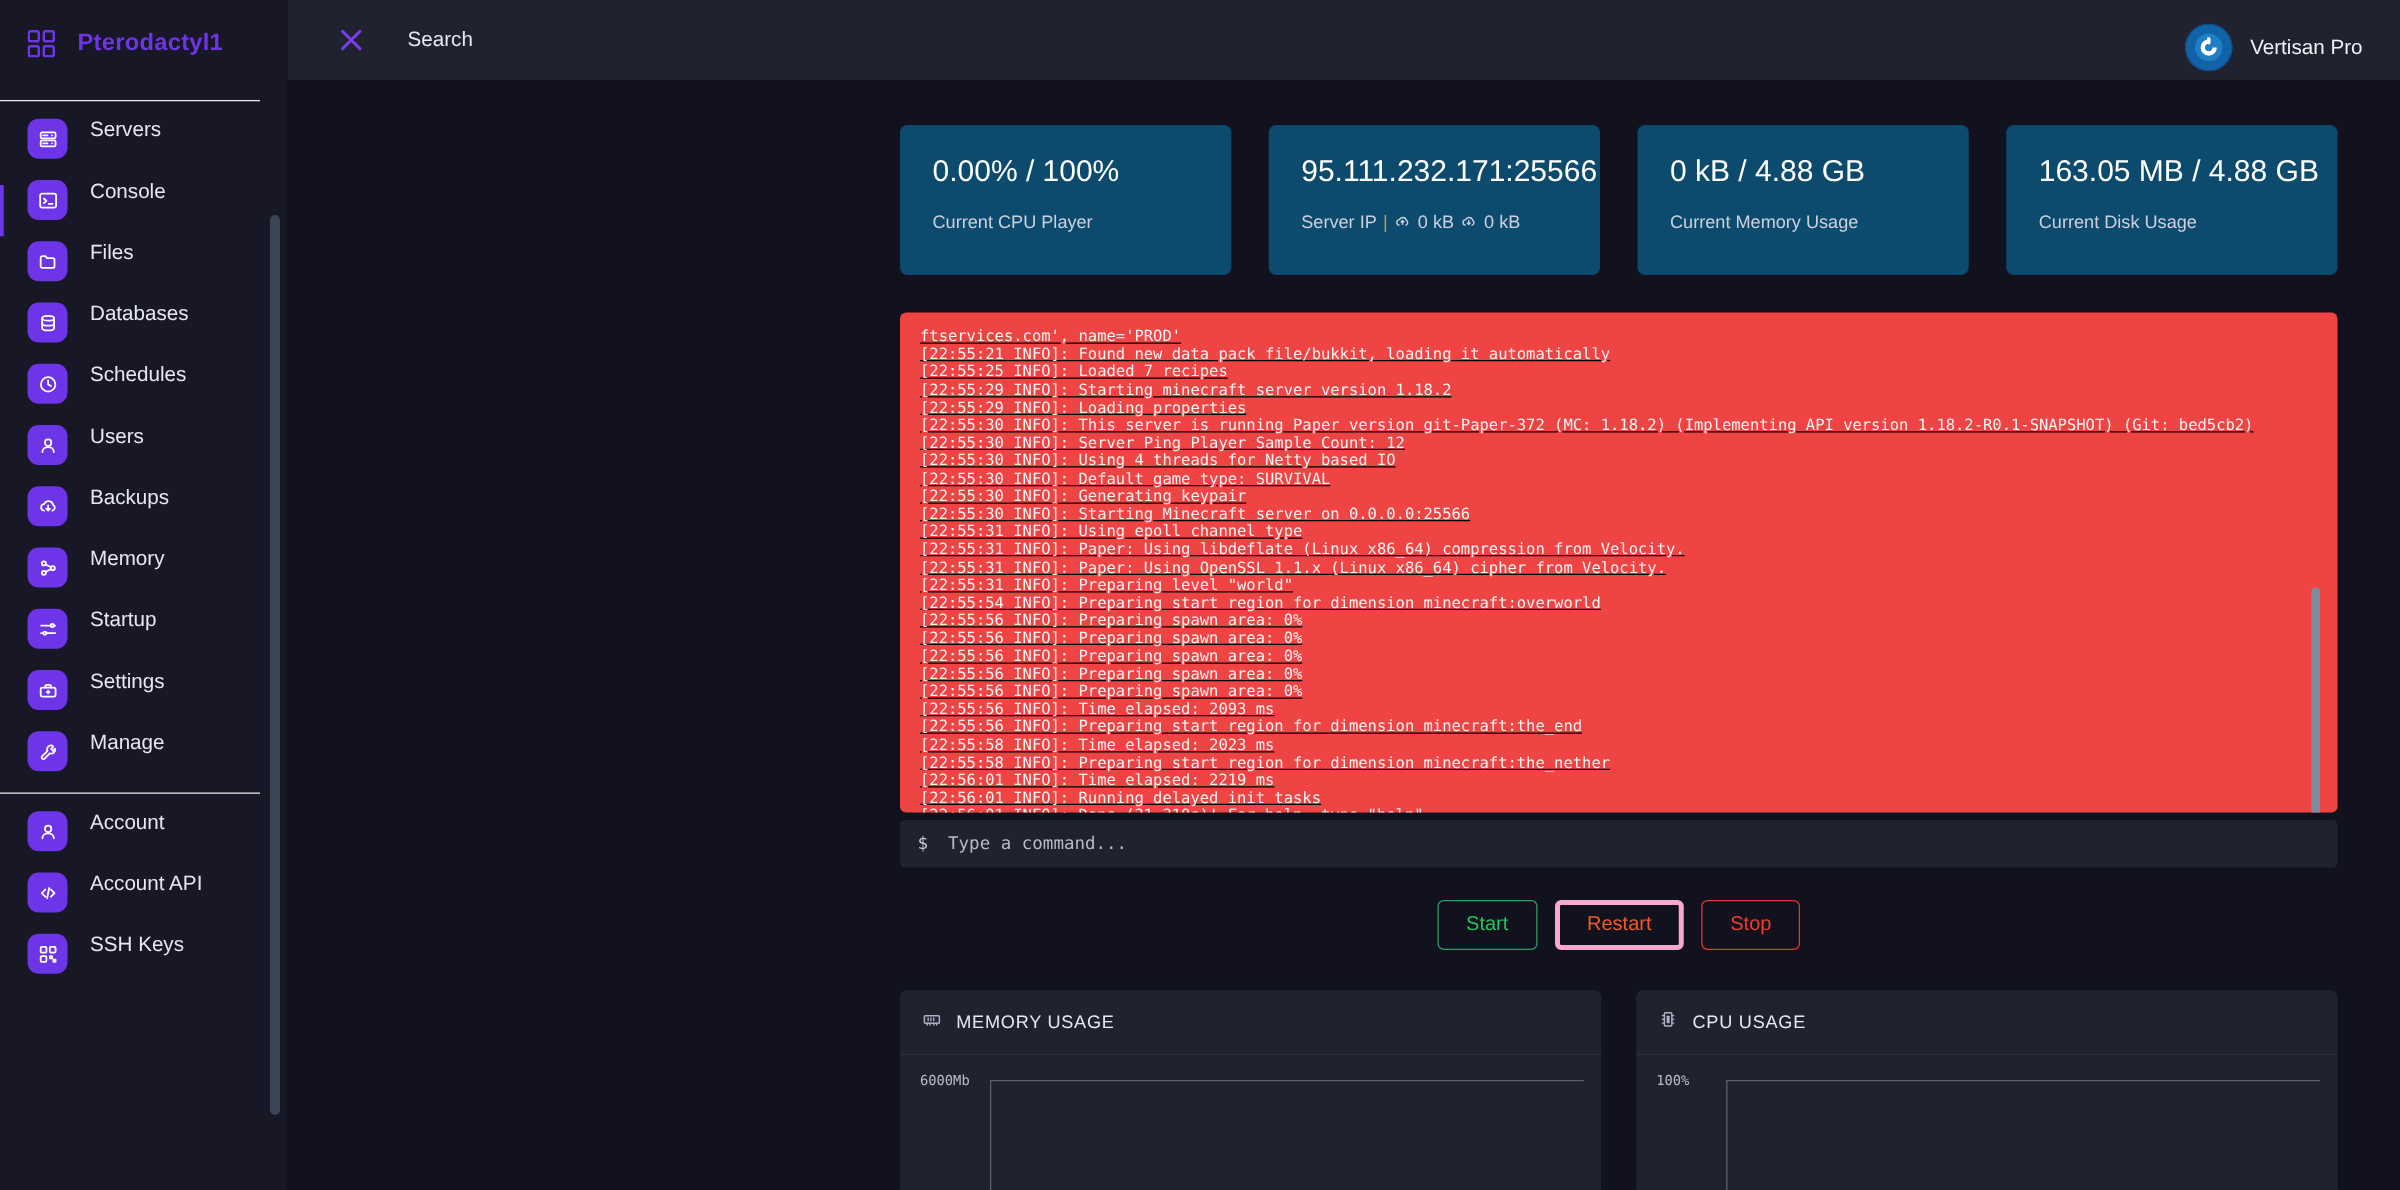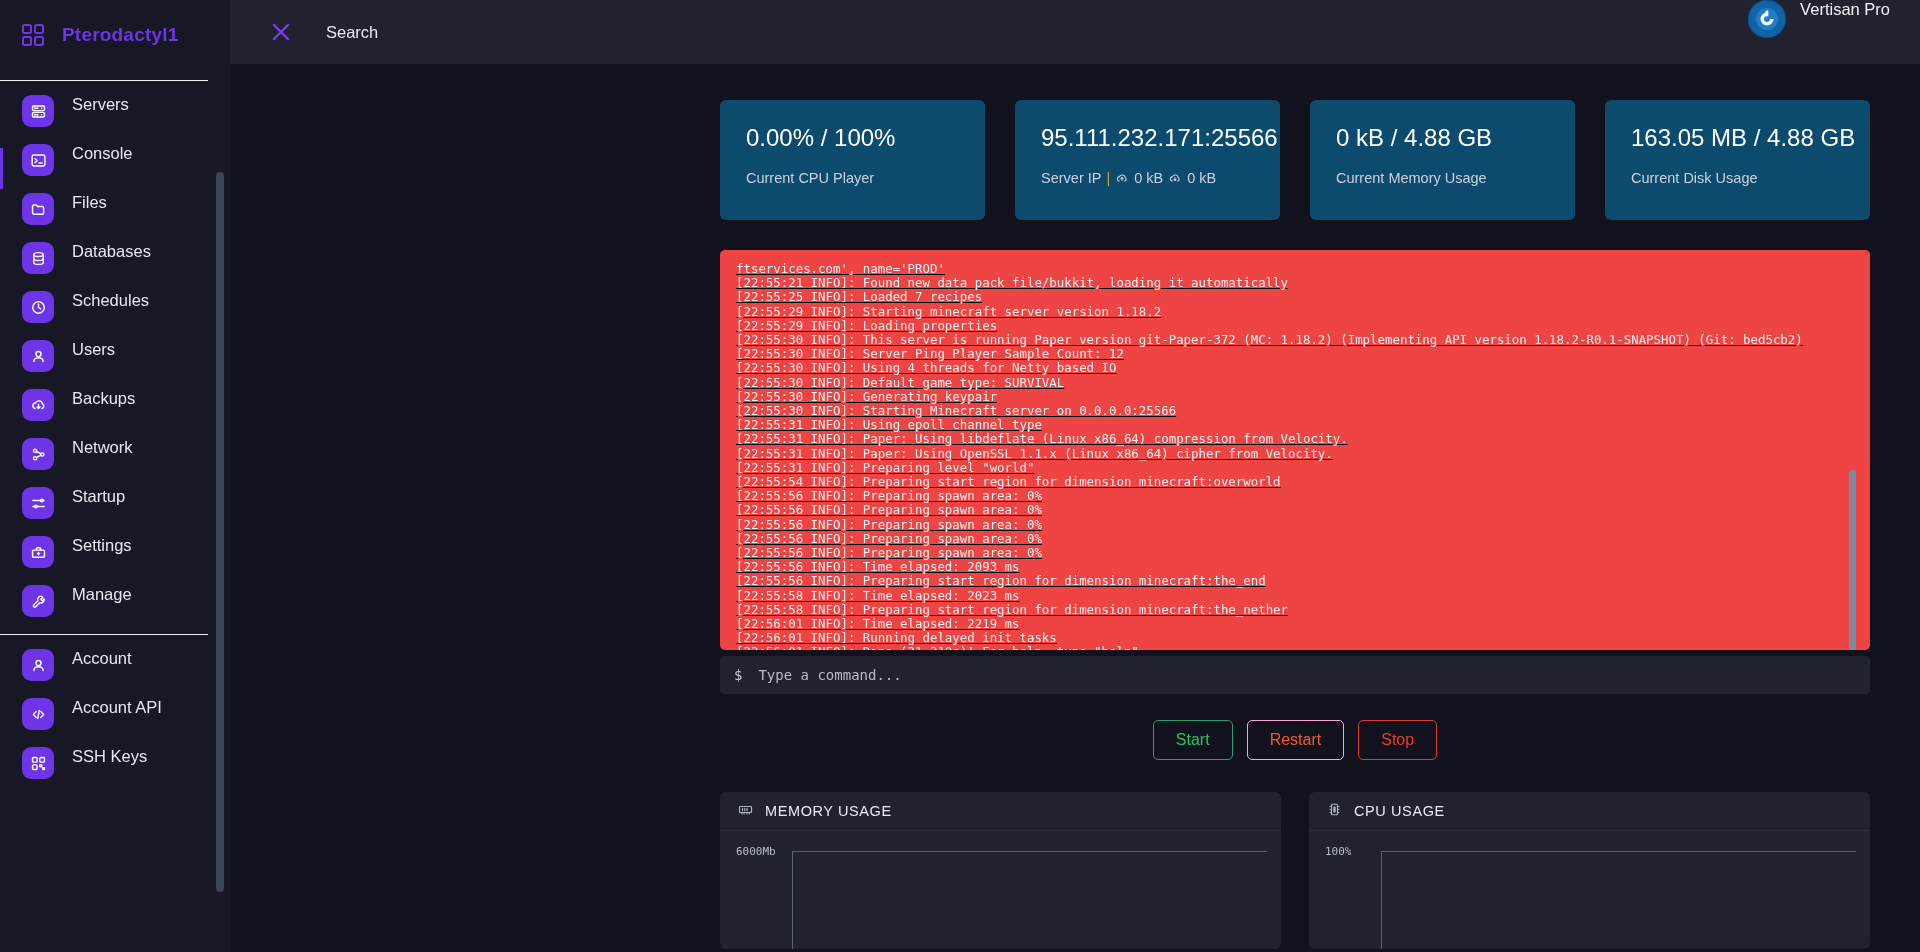--- a/index.html
+++ b/index.html
@@ -69,21 +69,21 @@
     height: 64px; background: #21222f;
     display: flex; align-items: center; position: relative;
   }
   .close-x {
     width: 46px; display: flex; align-items: center; justify-content: center;
     margin-left: 28px; cursor: pointer;
   }
   .search-label { color: #e8e9ef; font-size: 16.5px; margin-left: 22px; cursor: text; }
   .user-area {
     position: absolute; right: 30px; top: 0; height: 76px;
-    display: flex; align-items: flex-start; gap: 14px; cursor: pointer;
+    display: flex; align-items: center; gap: 14px; cursor: pointer;
   }
   .avatar {
     width: 38px; height: 38px; border-radius: 50%;
     background: #1262a8; display: flex; align-items: center; justify-content: center;
     box-shadow: 0 0 0 1px #0d4f8c inset;
   }
   .user-name { color: #f0f1f5; font-size: 16.5px; }
 
   .content { padding: 0; height: 888px; overflow: hidden; position: relative; }
 
@@ -136,33 +136,33 @@
     display: flex; justify-content: center; gap: 14px;
     margin-top: 26px; padding-left: 440px; padding-right: 0;
   }
   .pbtn {
     height: 40px; min-width: 78px; padding: 0 22px;
     background: transparent; border-radius: 5px;
     display: flex; align-items: center; justify-content: center;
     font-size: 16px; cursor: pointer; font-family: "Liberation Sans", sans-serif;
   }
   .pbtn.start  { border: 1px solid #2e9e6b; color: #22c55e; }
-  .pbtn.restart{ border: 1px solid #f9a8d4; color: #f05a2b; }
+  .pbtn.restart{ border: 4px solid #f9a8d4; color: #f05a2b; }
   .pbtn.stop   { border: 1px solid #e03b2e; color: #ef3c2c; }
 
   
   .graphs {
     display: flex; gap: 28px; padding: 32px 50px 0 490px;
   }
   .graph-card {
     flex: 1 1 0; min-width: 0; background: #21222f; border-radius: 6px;
     overflow: hidden;
   }
   .graph-head {
-    height: 39px; display: flex; align-items: center; gap: 12px;
+    height: 52px; display: flex; align-items: center; gap: 12px;
     padding-left: 18px; border-bottom: 1px solid #2c2d3d;
   }
   .graph-title { color: #e9eaf1; font-size: 14.5px; letter-spacing: .6px; }
   .graph-body { height: 118px; position: relative; padding: 14px 18px 0 18px; }
   .axis-label {
     position: absolute; left: 16px; top: 14px;
     color: #b9bcc9; font-family: "DejaVu Sans Mono", monospace; font-size: 11px;
   }
   .plot-area {
     position: absolute; left: 72px; right: 14px; top: 20px; bottom: 0;
@@ -262,21 +262,21 @@
           </div>
           <div class="nav-item">
             <span class="nav-ico">
               <svg width="17" height="17" viewBox="0 0 20 20">
                 <circle cx="6" cy="5.6" r="1.9" stroke="#ffffff" fill="none" stroke-width="1.7" stroke-linecap="round" stroke-linejoin="round"></circle>
                 <circle cx="6" cy="14.4" r="1.9" stroke="#ffffff" fill="none" stroke-width="1.7" stroke-linecap="round" stroke-linejoin="round"></circle>
                 <circle cx="14.4" cy="10" r="1.9" stroke="#ffffff" fill="none" stroke-width="1.7" stroke-linecap="round" stroke-linejoin="round"></circle>
                 <path d="M7.7 6.6 12.7 9M7.7 13.4 12.7 11" stroke="#ffffff" fill="none" stroke-width="1.7" stroke-linecap="round" stroke-linejoin="round"></path>
               </svg>
             </span>
-            <span class="nav-label">Network</span>
+            <span class="nav-label">Memory</span>
           </div>
           <div class="nav-item">
             <span class="nav-ico">
               <svg width="17" height="17" viewBox="0 0 20 20">
                 <path d="M3.4 6.4h9.2M15.2 6.4h1.4M3.4 13.6h2.2M8.2 13.6h8.4" stroke="#ffffff" fill="none" stroke-width="1.7" stroke-linecap="round" stroke-linejoin="round"></path>
                 <circle cx="13.9" cy="6.4" r="1.5" stroke="#ffffff" fill="none" stroke-width="1.7" stroke-linecap="round" stroke-linejoin="round"></circle>
                 <circle cx="6.9" cy="13.6" r="1.5" stroke="#ffffff" fill="none" stroke-width="1.7" stroke-linecap="round" stroke-linejoin="round"></circle>
               </svg>
             </span>
             <span class="nav-label">Startup</span>

